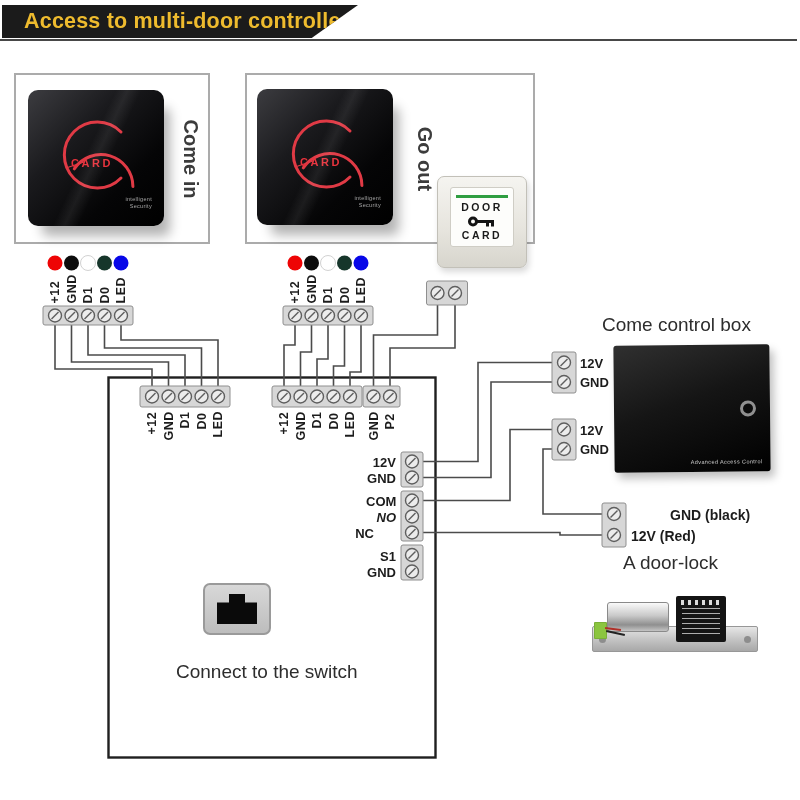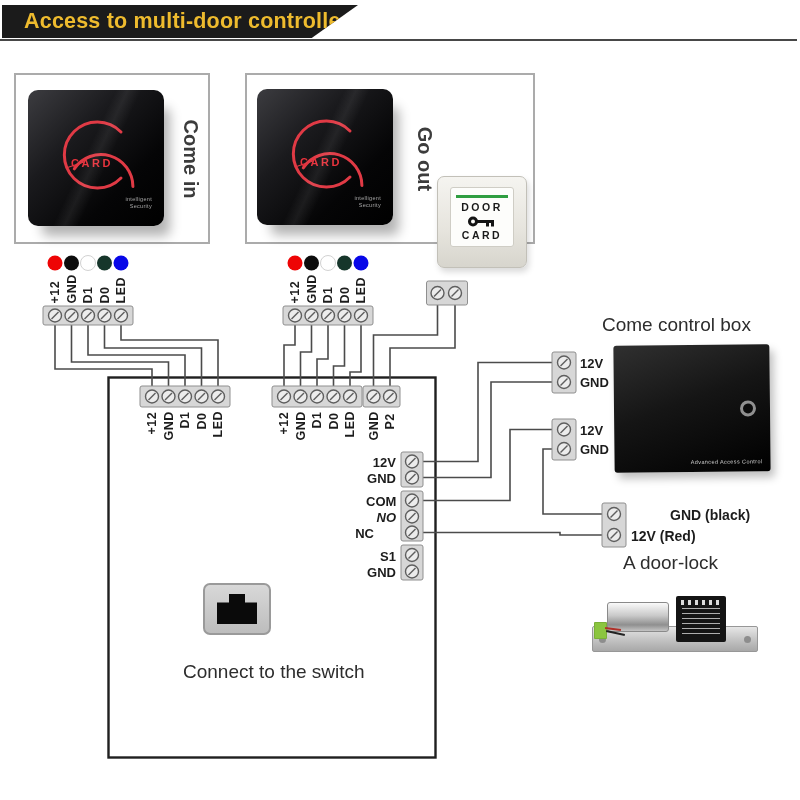--- a/index.html
+++ b/index.html
@@ -305,15 +305,15 @@
       <div class="text"></div>
     </div>
     <div class="lock-conn"></div>
     <div class="lock-wire" style="left:13px;top:34px;width:16px;background:#b03028;transform:rotate(8deg);"></div>
     <div class="lock-wire" style="left:14px;top:38px;width:19px;background:#222;transform:rotate(12deg);"></div>
   </div>
 
   <div class="jack">
     <div class="jack-port"></div>
   </div>
-  <div class="title" style="left:183px;top:661px;">Connect to the switch</div>
+  <div class="title" style="left:176px;top:661px;">Connect to the switch</div>
 
 </div>
 
 </body></html>

